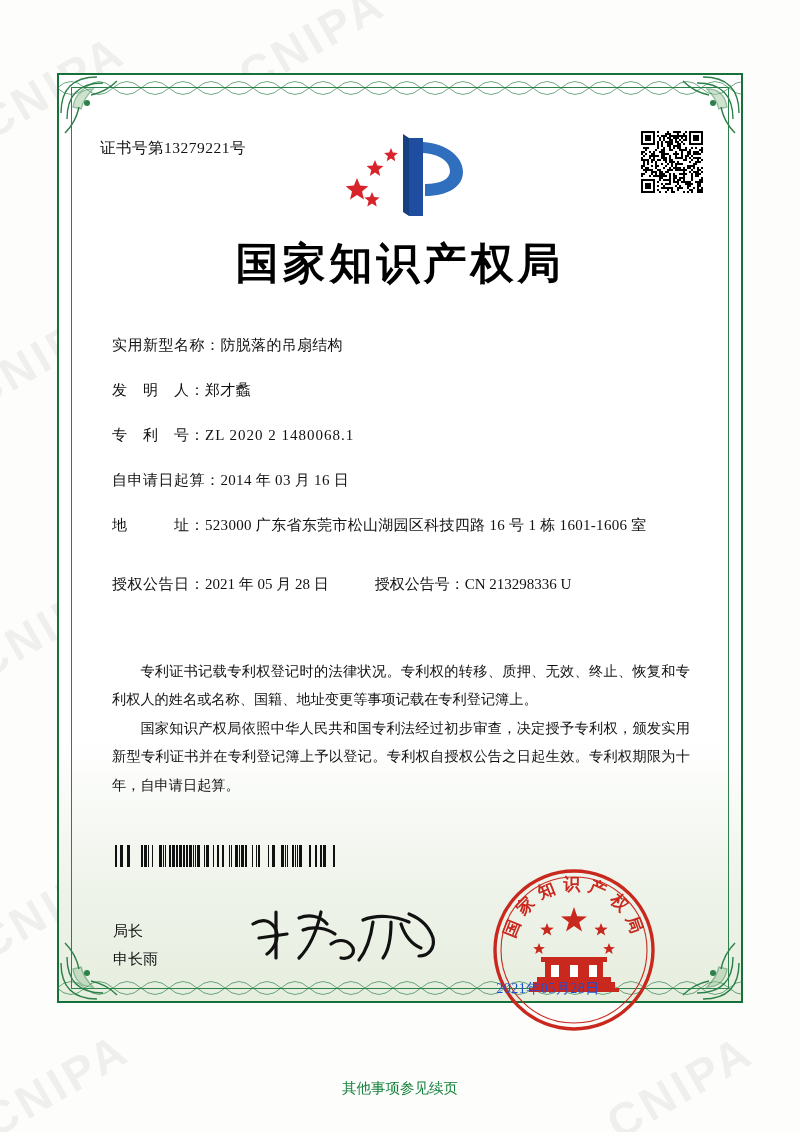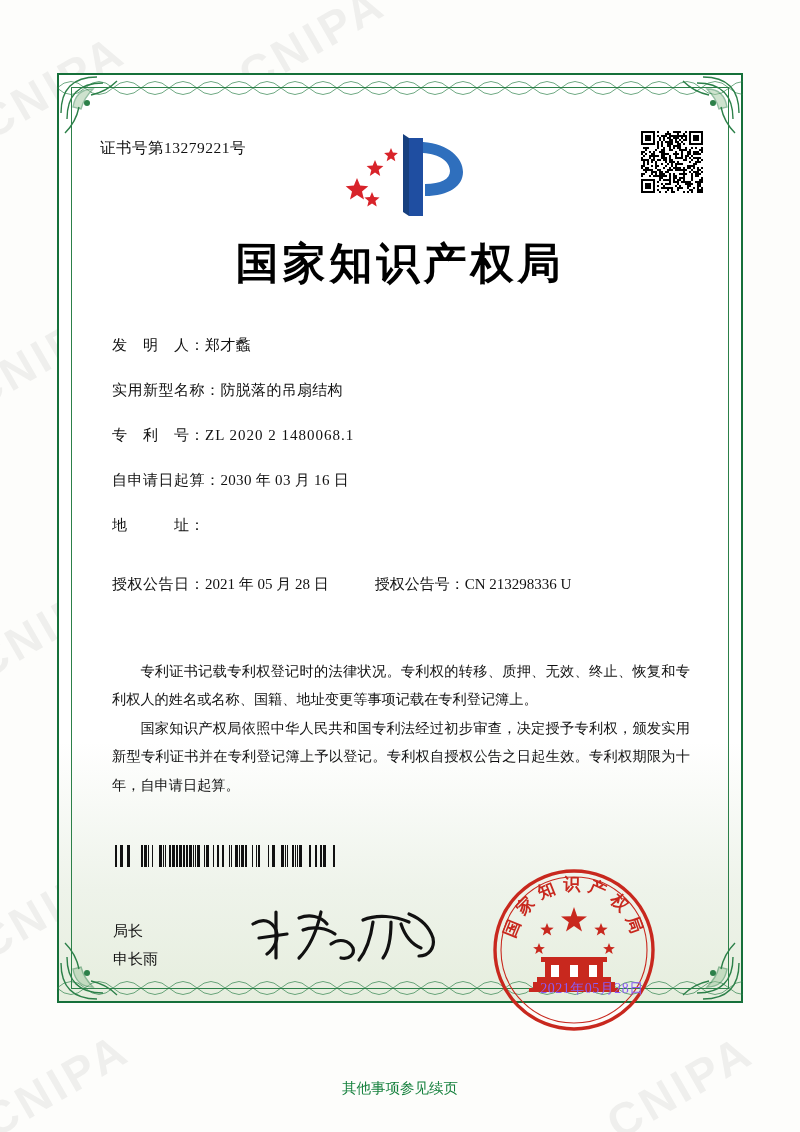--- a/index.html
+++ b/index.html
@@ -181,25 +181,25 @@
   }
 
   
   .seal {
     position: absolute;
     left: 489px; top: 865px;
     width: 170px; height: 170px;
   }
   .seal-date {
     position: absolute;
-    left: 517px; top: 980px;
+    left: 473px; top: 980px;
     width: 150px;
     text-align: center;
     font-size: 14px;
-    color: #8b5cf6;
+    color: #1d4ed8;
     letter-spacing: .5px;
   }
 
   
   .page-no {
     position: absolute;
     left: 0; right: 0; top: 1031px;
     text-align: center;
     font-size: 14.5px;
     color: #111;
@@ -807,37 +807,38 @@
           <rect x="6" y="28" width="1" height="1" fill="#000"></rect>
           <rect x="6" y="29" width="1" height="1" fill="#000"></rect>
           <rect x="6" y="30" width="1" height="1" fill="#000"></rect>
         </svg>
     </div>
 
     <div class="title">国家知识产权局</div>
 
     <div class="fields">
       <div class="field">
+        <span class="f-label">实用新型名称：</span>
+        <span class="f-value">防脱落的吊扇结构</span>
+      </div>
+      <div class="field">
         <span class="f-label">发　明　人：</span>
         <span class="f-value">郑才蠡</span>
-      </div>
-      <div class="field">
-        <span class="f-label">实用新型名称：</span>
-        <span class="f-value">防脱落的吊扇结构</span>
       </div>
       <div class="field">
         <span class="f-label">专　利　号：</span>
         <span class="f-value num">ZL 2020 2 1480068.1</span>
       </div>
       <div class="field">
         <span class="f-label">自申请日起算：</span>
-        <span class="f-value">2030 年 03 月 16 日</span>
+        <span class="f-value">2014 年 03 月 16 日</span>
       </div>
       <div class="field">
         <span class="f-label">地　　　址：</span>
+        <span class="f-value">523000 广东省东莞市松山湖园区科技四路 16 号 1 栋 1601-1606 室</span>
       </div>
       <div class="field field-inline">
         <span class="f-label">授权公告日：</span>
         <span>2021 年 05 月 28 日</span>
         <span class="f-label2">授权公告号：</span>
         <span>CN 213298336 U</span>
       </div>
     </div>
 
     <div class="paras">

